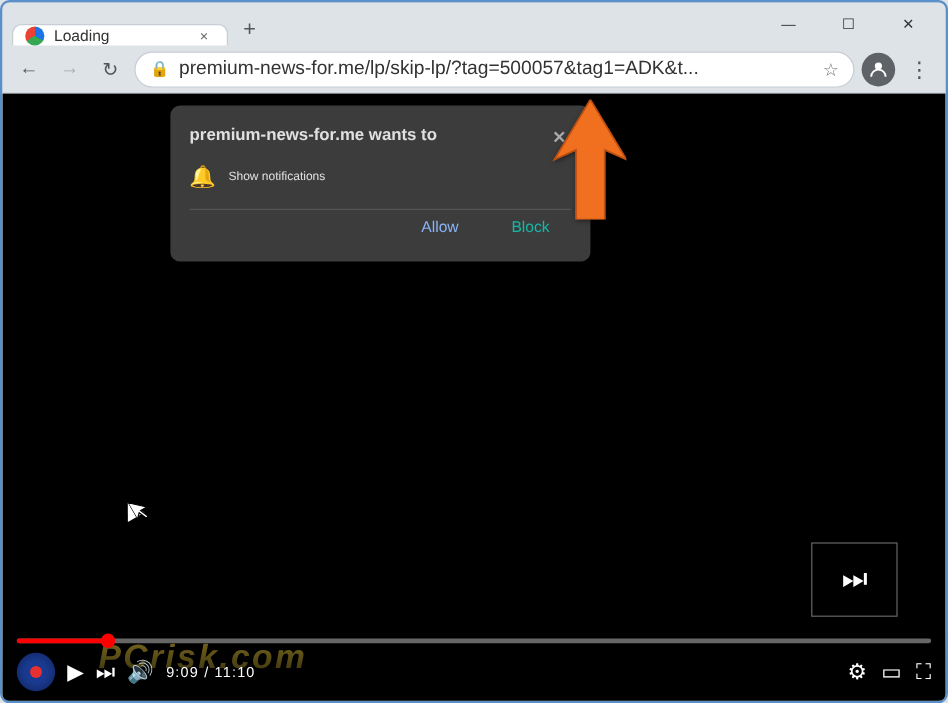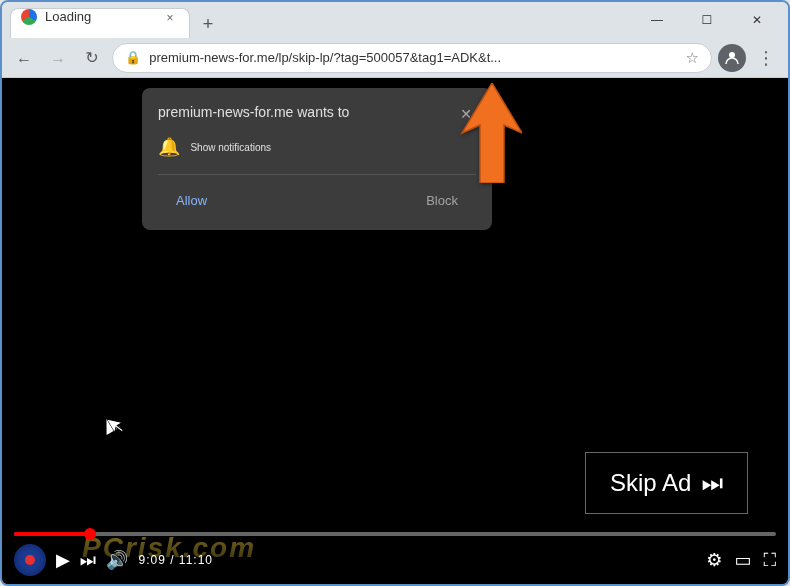--- a/index.html
+++ b/index.html
@@ -36,22 +36,23 @@
     .tab-area {
       display: flex;
       align-items: flex-end;
       flex: 1;
       height: 100%;
     }
 
     .tab {
       background: #fff;
       border-radius: 8px 8px 0 0;
-      height: 30px;
-      display: flex;
+      height: 18px;
+      display: flex;
+      align-items: center;
       padding: 0 10px;
       gap: 8px;
       min-width: 180px;
       max-width: 240px;
       border: 1px solid #c8cdd4;
       border-bottom: none;
       position: relative;
     }
 
     .tab-favicon {
@@ -150,21 +151,21 @@
       gap: 8px;
       border: 1px solid #c8cdd4;
     }
 
     .lock-icon {
       font-size: 13px;
       color: #555;
     }
 
     .url-text {
-      font-size: 13px;
+      font-size: 16px;
       color: #333;
       flex: 1;
       overflow: hidden;
       text-overflow: ellipsis;
       white-space: nowrap;
     }
 
     .star-icon {
       font-size: 15px;
       color: #777;
@@ -215,20 +216,21 @@
       padding: 16px;
       z-index: 100;
       box-shadow: 0 4px 12px rgba(0,0,0,0.5);
     }
 
     .popup-header {
       display: flex;
       justify-content: space-between;
       align-items: flex-start;
       margin-bottom: 12px;
+      font-weight: bold;
     }
 
     .popup-site-name {
       font-size: 14px;
       color: #e0e0e0;
       flex: 1;
       margin-right: 8px;
     }
 
     .popup-close-btn {
@@ -256,42 +258,41 @@
       color: #bbb;
     }
 
     .popup-notification-text {
       font-size: 10px;
       color: #e0e0e0;
     }
 
     .popup-actions {
       display: flex;
-      justify-content: space-between;
+      justify-content: flex-end;
       gap: 8px;
       border-top: 1px solid #555;
-      padding-top: 12px;
     }
 
     .popup-btn {
       padding: 6px 18px;
       border-radius: 4px;
       font-size: 13px;
       cursor: pointer;
       border: none;
     }
 
     .popup-btn.allow {
       background: transparent;
       color: #8ab4f8;
     }
 
     .popup-btn.block {
       background: transparent;
-      color: #a3a3a3;
+      color: #14b8a6;
       border: none;
     }
 
     
     .orange-arrow {
       position: absolute;
       top: 5px;
       left: 440px;
       z-index: 200;
     }
@@ -503,21 +504,20 @@
       </svg>
     </div>
 
     <div class="cursor">
       <svg width="16" height="20" viewBox="0 0 16 20">
         <polygon points="0,0 0,16 4,12 7,19 9,18 6,11 12,11" fill="white" stroke="black" stroke-width="1"></polygon>
       </svg>
     </div>
 
     <div class="skip-ad-btn">
-      <span>Skip Ad</span>
       <span>⏭</span>
     </div>
 
     <div class="watermark">
       <span>PCrisk.com</span>
     </div>
 
     <div class="video-controls">
       <div class="progress-bar-container">
         <div class="progress-bar-fill">

